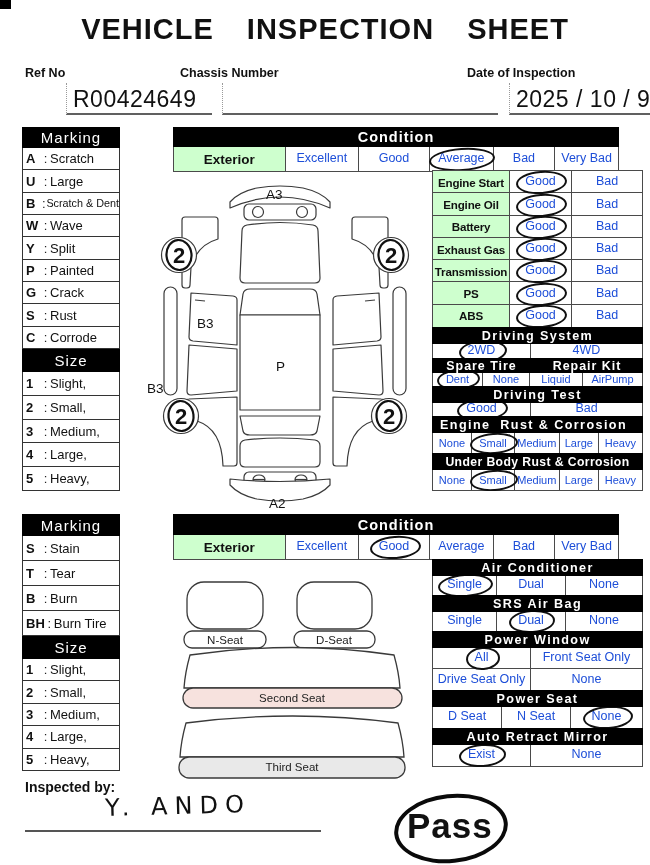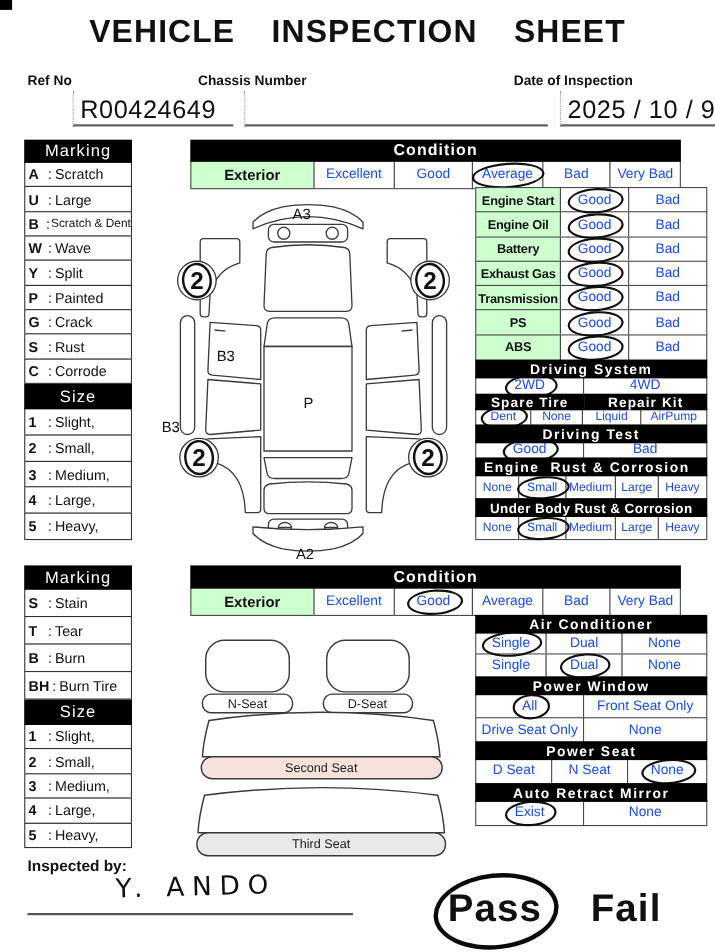--- a/index.html
+++ b/index.html
@@ -491,20 +491,21 @@
       <div class="cell opt" style="width:65px">
           <span class="optin circled">Single</span>
         </div>
       <div class="cell opt" style="width:70px">
           <span class="optin">Dual</span>
         </div>
       <div class="cell opt f1">
           <span class="optin">None</span>
         </div>
     </div>
+    <div class="blackhead shead">SRS Air Bag</div>
     <div class="srow h21">
       <div class="cell opt" style="width:65px">
           <span class="optin">Single</span>
         </div>
       <div class="cell opt" style="width:70px">
           <span class="optin circled">Dual</span>
         </div>
       <div class="cell opt f1">
           <span class="optin">None</span>
         </div>
@@ -546,14 +547,13 @@
       <div class="cell opt f1">
           <span class="optin">None</span>
         </div>
     </div>
   </div>
 
   <div class="inspected">Inspected by:</div>
   <div class="signature">Y. ANDO</div>
   <div class="sigline"></div>
   <span class="resword circled" style="left:407px;top:806px">Pass</span>
-  <span class="resword" style="left:537px;top:806px">Fail</span>
 </div>
 
 </body></html>

